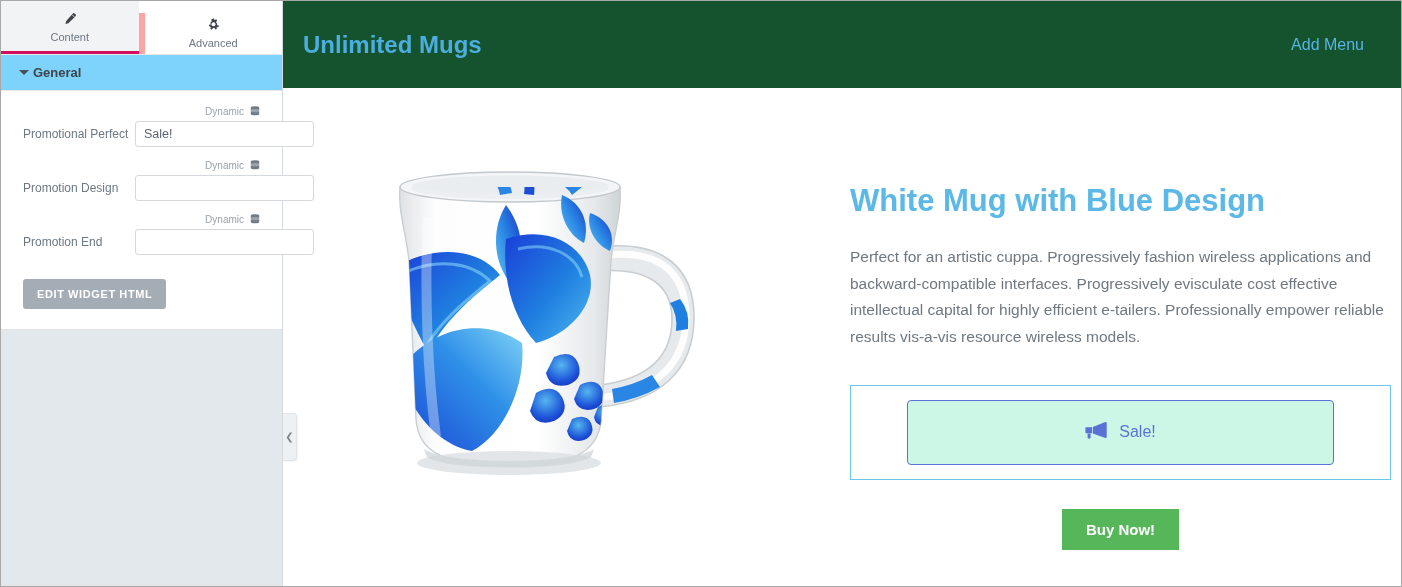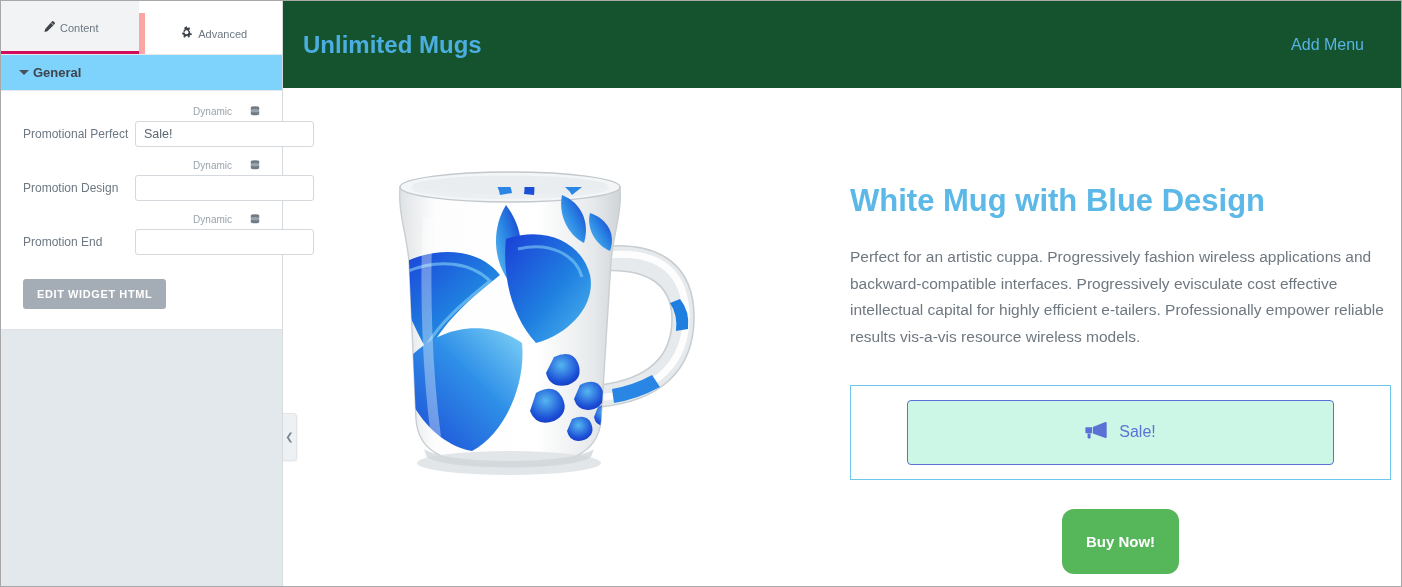--- a/index.html
+++ b/index.html
@@ -62,21 +62,21 @@
     gap: 2px;
   }
   .grid-icon .g i { display: block; background: #fff; width: 4px; height: 4px; }
 
   #tabs {
     display: flex; height: 53px;
     background: #ffffff;
     flex: 0 0 53px;
   }
   .tab {
-    flex: 1; display: flex; flex-direction: row;
+    flex: 1; display: flex; flex-direction: column;
     align-items: center; justify-content: center;
     gap: 4px;
     font-size: 11px; color: #6d7882;
     cursor: pointer;
     background: #ffffff;
     position: relative;
   }
   .tab.active { background: #f1f3f5; }
   .tab.active::after {
     content: ""; position: absolute; left: 0; right: 0; bottom: 0;
@@ -104,21 +104,21 @@
   #section-title { font-size: 13px; font-weight: bold; color: #3f444b; }
 
   #form {
     background: #ffffff;
     padding: 12px 22px 20px 22px;
     border-bottom: 1px solid #dfe3e7;
   }
   .field { margin-bottom: 10px; }
   .dynamic-row {
     display: flex; justify-content: flex-end;
-    align-items: center; gap: 18px;
+    align-items: center; gap: 6px;
     height: 16px; margin-bottom: 2px;
   }
   .dynamic-label { font-size: 10px; color: #9aa3ab; cursor: pointer; }
   .db-icon { cursor: pointer; line-height: 0; }
   .ctrl-row { display: flex; align-items: center; }
   .ctrl-label {
     font-size: 12px; color: #6d7882;
     flex: 0 0 112px;
   }
   .ctrl-input {
@@ -228,23 +228,23 @@
     display: flex; align-items: center; justify-content: center;
     gap: 12px;
     cursor: pointer;
   }
   #promo-text { font-size: 16px; color: #5a72d6; }
   #buy-now {
     display: block;
     margin: 0 auto 12px auto;
     background: #56b65a;
     color: #ffffff;
-    border: none; border-radius: 12px;
+    border: none; border-radius: 0;
     font-size: 15px; font-weight: bold;
-    padding: 24px 24px;
+    padding: 12px 24px;
     cursor: pointer;
     font-family: "Liberation Sans", sans-serif;
   }
   #buy-wrap { max-width: 543px; display: flex; justify-content: center; }
 
   
   .mug-wrap { width: 400px; height: 360px; }
 </style>
 </head>
 <body>

